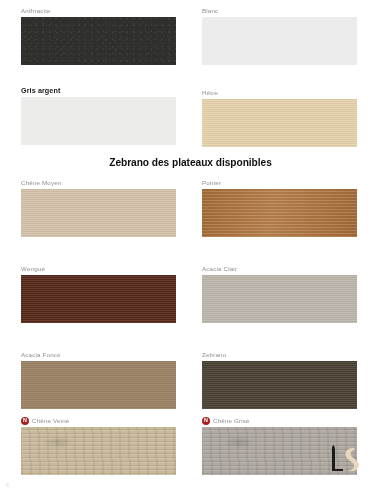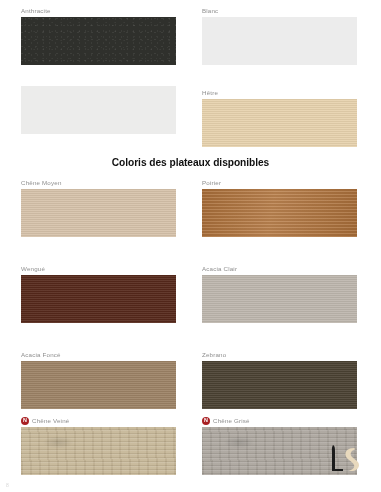--- a/index.html
+++ b/index.html
@@ -167,20 +167,23 @@
         </div>
         <div class="sw-chip speckle" style="background: rgb(47, 48, 44);"></div>
       </div>
       <div class="swatch col-right" style="top: 6px;">
         <div class="sw-caption-row">
           <div class="sw-caption">Blanc</div>
         </div>
         <div class="sw-chip " style="background: rgb(236, 236, 236);"></div>
       </div>
       <div class="swatch col-left" style="top: 86px;">
+        <div class="sw-caption-row">
+          <div class="sw-caption strong">Gris argent</div>
+        </div>
         <div class="sw-chip " style="background: rgb(236, 236, 235);"></div>
       </div>
       <div class="swatch col-right" style="top: 88px;">
         <div class="sw-caption-row">
           <div class="sw-caption">Hêtre</div>
         </div>
         <div class="sw-chip grain-fine" style="background: rgb(231, 210, 173);"></div>
       </div>
       <div class="swatch col-left" style="top: 178px;">
         <div class="sw-caption-row">
@@ -227,21 +230,21 @@
       </div>
       <div class="swatch col-right" style="top: 416px;">
         <div class="sw-caption-row">
           <span class="badge-n" style="background: rgb(168, 31, 34);">N</span>
           <div class="sw-caption">Chêne Grisé</div>
         </div>
         <div class="sw-chip grain-rust" style="background: rgb(166, 160, 152);"></div>
       </div>
     </div>
 
-  <div id="section-title">Coloris des plateaux disponibles</div>
+  <div id="section-title">Zebrano des plateaux disponibles</div>
 
   <div id="brand-logo">
     <svg viewBox="0 0 48 40" width="48" height="40" aria-hidden="true">
       <path d="M12 5 C12 5, 10.5 7, 11 12 L11 31 L22 31 L22 29 L14 29 L14 11 C14 7.5, 13.6 5.6, 12 5 Z" fill="#1b1b1b"></path>
       <path d="M33 8 C27 8, 24 11, 24.5 15 C25 19.5, 31.5 21, 33 25 C34 27.8, 31.5 30, 27.5 30.5
                C31 31.8, 37.5 30.5, 38 25.5 C38.5 20.5, 31.5 19, 30 15.5 C29 13, 30.5 10, 34.5 9.2 Z" fill="#e8d9bd"></path>
     </svg>
   </div>
 
   <div id="page-number">8</div>

